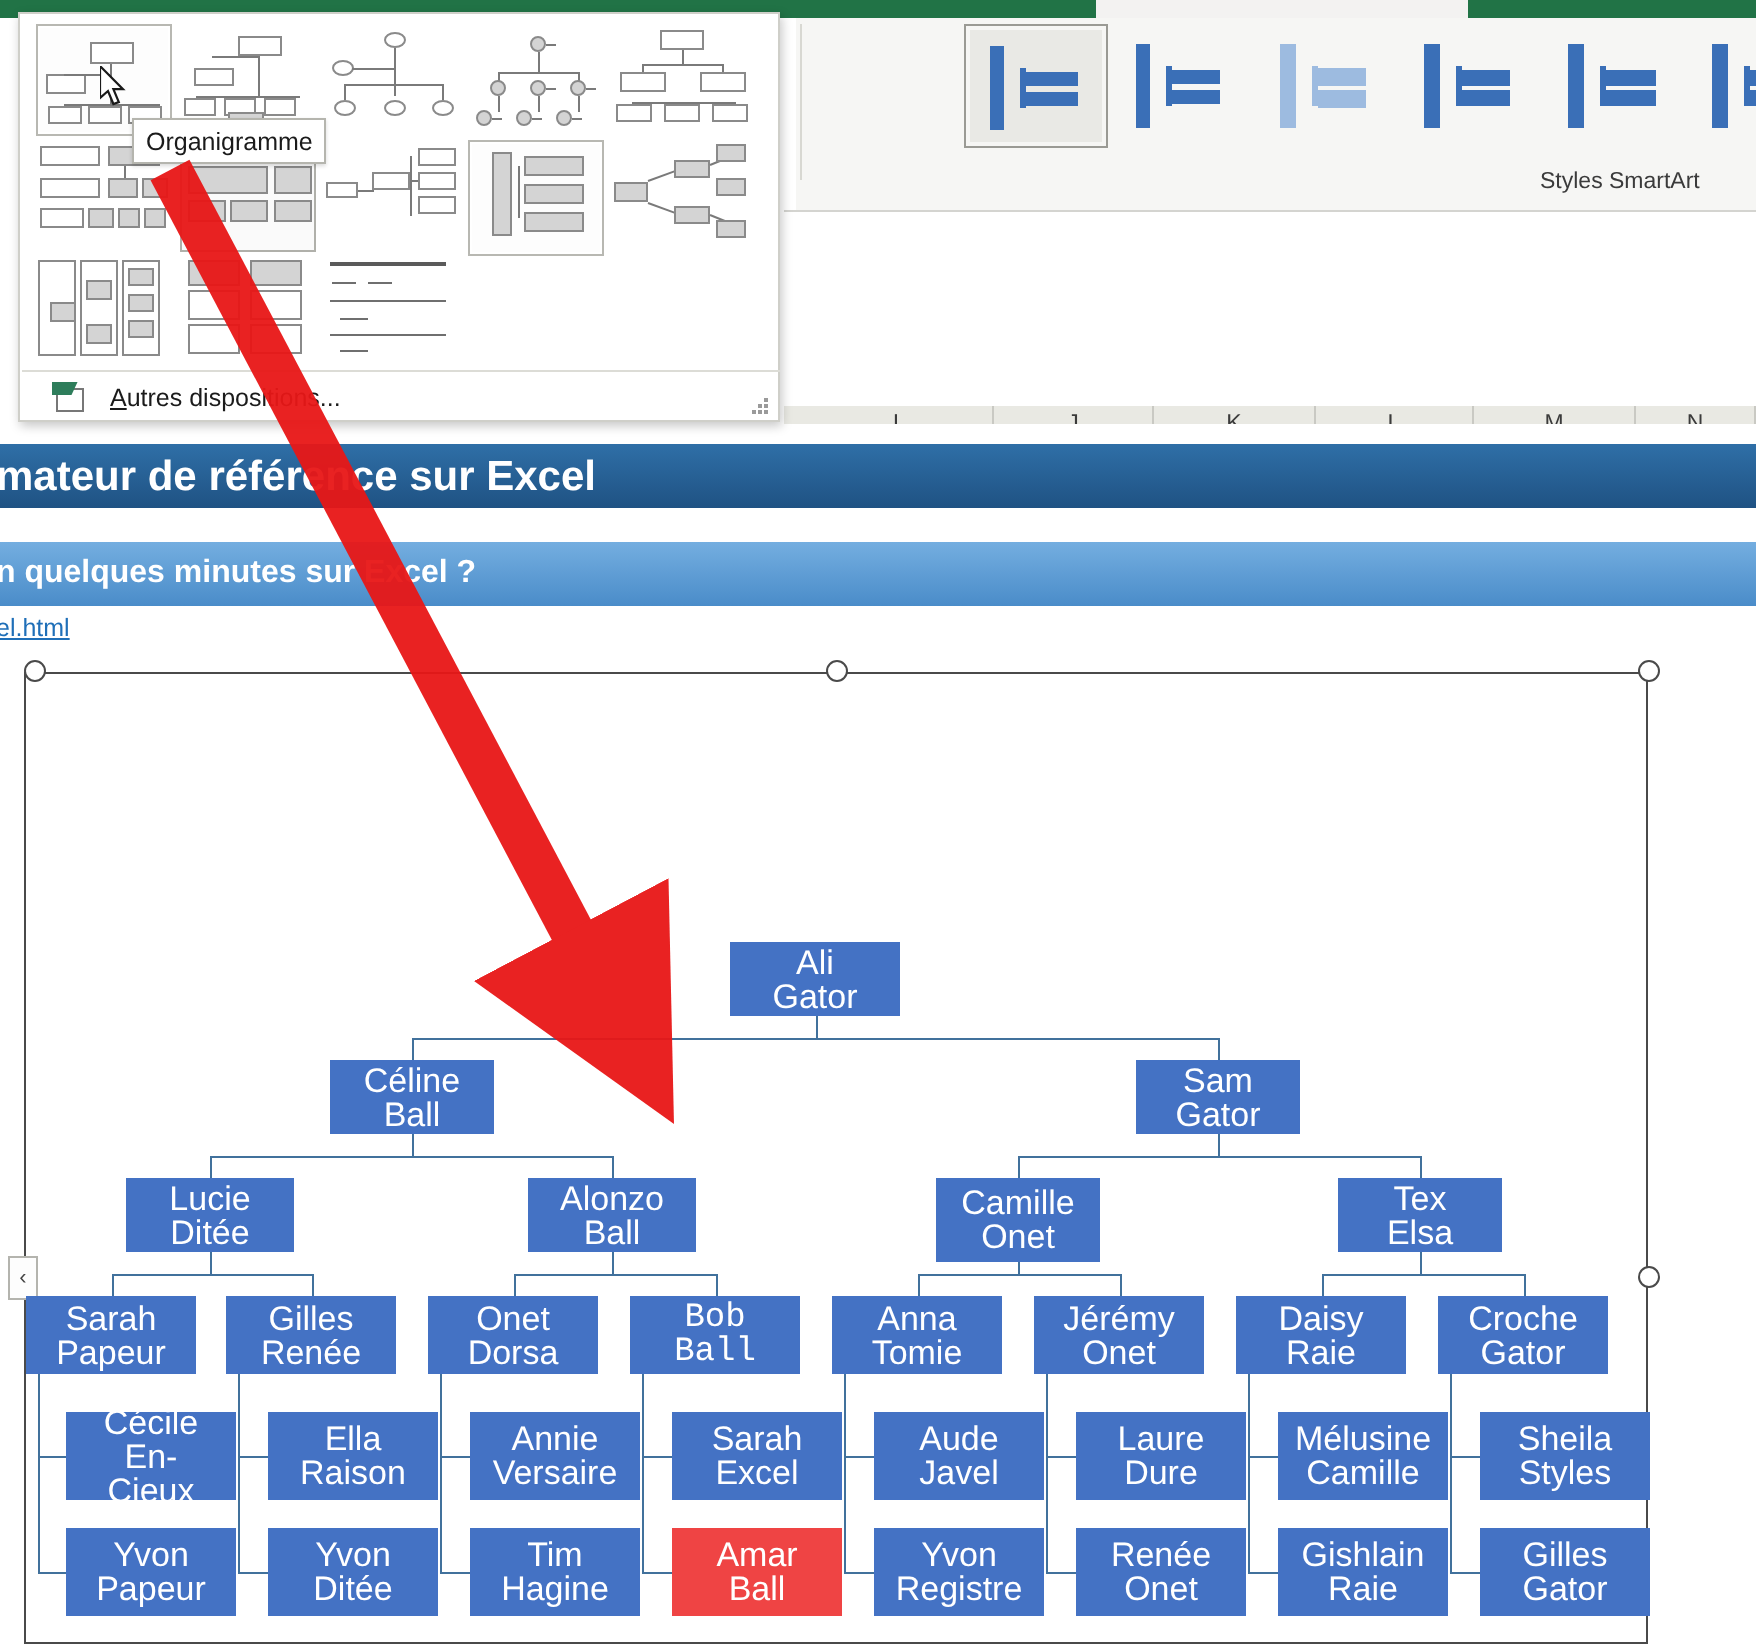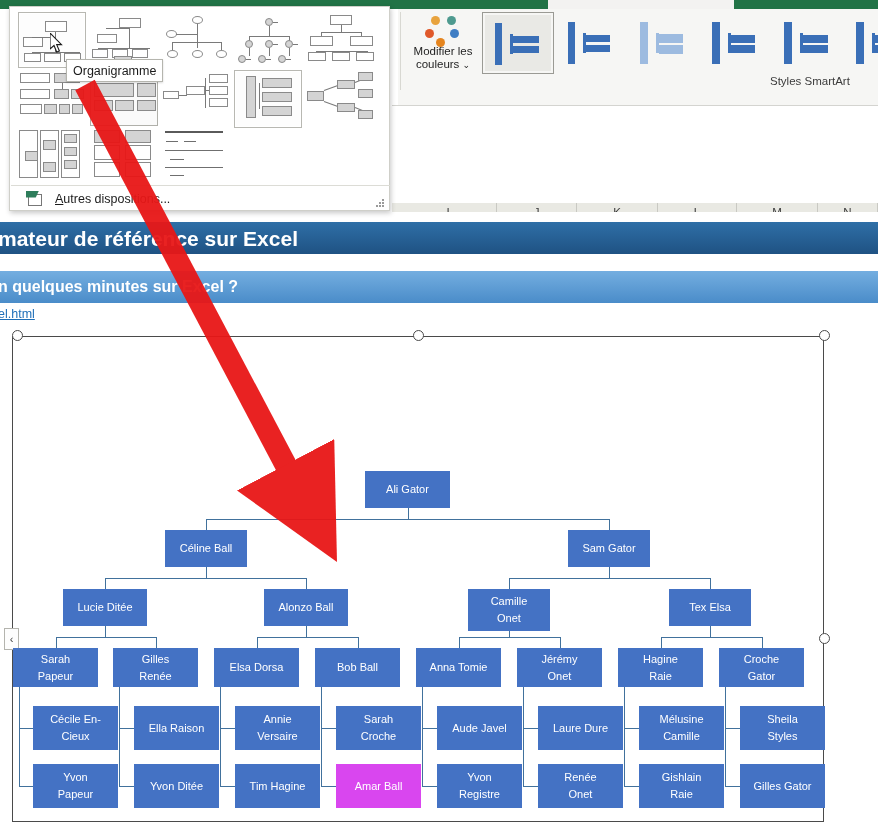--- a/index.html
+++ b/index.html
@@ -32,21 +32,21 @@
   .dots i:nth-child(3){ background:#e0592a; left:6px; top:14px; }
   .dots i:nth-child(4){ background:#3f7ec4; left:31px; top:14px; }
   .dots i:nth-child(5){ background:#e5851f; left:17px; top:23px; }
   .colors-label { font-size:11.5px; color:#242424; line-height:13px; text-align:center; width:80px; }
   .colors-label .car { font-size:9px; }
 
   .gallery { position:absolute; left:482px; top:12px; height:62px; display:flex; }
   .gal-item { width:72px; height:62px; position:relative; background:#f6f6f4; }
   .gal-item.selected { border:1.5px solid #9a9a94; background:#e9e9e5; box-shadow: inset 0 0 0 2px #f6f6f4; }
   .sa-bar { position:absolute; background:#3a6fb7; }
-  .styles-label { position:absolute; left:770px; top:75px; font-size:11.5px; color:#3b3b3b; }
+  .styles-label { position:absolute; left:770px; top:85px; font-size:11.5px; color:#3b3b3b; }
 
   
   .dropdown {
     position:absolute; left:9px; top:6px; width:381px; height:205px;
     background:#ffffff; border:1px solid #cfcfc9;
     box-shadow: 1px 2px 5px rgba(0,0,0,0.22);
   }
   .dd-grid { position:absolute; left:8px; top:5px; width:364px; height:172px; }
   .dd-cell { position:absolute; width:68px; height:56px; }
   .dd-cell.sel { border:1.5px solid #b8b8b2; background:#fdfdfd; box-shadow: inset 0 0 0 1px #ffffff; }
@@ -96,52 +96,38 @@
 
   
   .sa-frame { position:absolute; left:12px; top:336px; width:812px; height:486px; border:1px solid #4a4a4a; }
   .handle { position:absolute; width:11px; height:11px; border-radius:50%; background:#ffffff; border:1.6px solid #4a4a4a; }
   .collapse-btn { position:absolute; left:4px; top:628px; width:15px; height:22px; background:#fdfdfd; border:1px solid #b4b4ae; display:flex; align-items:center; justify-content:center; font-size:11px; color:#444; }
 
   
   .node {
     position:absolute; background:#4472C4; color:#ffffff;
     display:flex; align-items:center; justify-content:center; text-align:center;
-    font-size:11px; line-height:17px; padding:2px 13px;
+    font-size:17px; line-height:17px; padding:2px 13px;
   }
   .edge { position:absolute; background:#41719C; }
 
   
   .arrow-svg { position:absolute; left:0; top:0; width:878px; height:822px; pointer-events:none; }
 </style>
 </head>
 <body>
 
 <div id="root">
 
   <div class="ribbon-strip"></div>
   <div class="ribbon-tab-gap" style="left:548px;width:186px;"></div>
 
   <div class="ribbon-body"></div>
   <div class="ribbon-sep"></div>
 
-  <div class="colors-btn">
-    <div class="dots">
-      <i></i>
-        <i></i>
-        <i></i>
-        <i></i>
-        <i></i>
-    </div>
-    <div class="colors-label">Modifier les</div>
-    <div class="colors-label">
-      <span>couleurs</span>
-      <span class="car">⌄</span>
-    </div>
-  </div>
 
   <div class="gallery">
     <div class="gal-item selected">
       <div class="sa-bar" style="left:12px;top:10px;width:7px;height:42px;"></div>
       <div class="sa-bar" style="left:27px;top:21px;width:3px;height:20px;background:#3a6fb7;"></div>
       <div class="sa-bar" style="left:30px;top:23px;width:26px;height:7px;"></div>
       <div class="sa-bar" style="left:30px;top:33px;width:26px;height:7px;"></div>
     </div>
     <div class="gal-item">
       <div class="sa-bar" style="left:14px;top:10px;width:7px;height:42px;"></div>
@@ -256,38 +242,38 @@
       <div class="edge" style="left: 725px; top: 786px; width: 15px; height: 1px; background: rgb(65, 113, 156);"></div>
       <div class="node" style="left: 365px; top: 471px; width: 85px; height: 37px; background: rgb(68, 114, 196); color: rgb(255, 255, 255);">Ali Gator</div>
       <div class="node" style="left: 165px; top: 530px; width: 82px; height: 37px; background: rgb(68, 114, 196); color: rgb(255, 255, 255);">Céline Ball</div>
       <div class="node" style="left: 568px; top: 530px; width: 82px; height: 37px; background: rgb(68, 114, 196); color: rgb(255, 255, 255);">Sam Gator</div>
       <div class="node" style="left: 63px; top: 589px; width: 84px; height: 37px; background: rgb(68, 114, 196); color: rgb(255, 255, 255);">Lucie Ditée</div>
       <div class="node" style="left: 264px; top: 589px; width: 84px; height: 37px; background: rgb(68, 114, 196); color: rgb(255, 255, 255);">Alonzo Ball</div>
       <div class="node" style="left: 468px; top: 589px; width: 82px; height: 42px; background: rgb(68, 114, 196); color: rgb(255, 255, 255);">Camille Onet</div>
       <div class="node" style="left: 669px; top: 589px; width: 82px; height: 37px; background: rgb(68, 114, 196); color: rgb(255, 255, 255);">Tex Elsa</div>
       <div class="node" style="left: 13px; top: 648px; width: 85px; height: 39px; background: rgb(68, 114, 196); color: rgb(255, 255, 255);">Sarah Papeur</div>
       <div class="node" style="left: 113px; top: 648px; width: 85px; height: 39px; background: rgb(68, 114, 196); color: rgb(255, 255, 255);">Gilles Renée</div>
-      <div class="node" style="left: 214px; top: 648px; width: 85px; height: 39px; background: rgb(68, 114, 196); color: rgb(255, 255, 255);">Elsa Dorsa</div>
-      <div class="node" style="left: 315px; top: 648px; width: 85px; height: 39px; background: rgb(68, 114, 196); color: rgb(255, 255, 255);">Bob Ball</div>
+      <div class="node" style="left: 214px; top: 648px; width: 85px; height: 39px; background: rgb(68, 114, 196); color: rgb(255, 255, 255);">Onet Dorsa</div>
+      <div class="node" style="left: 315px; top: 648px; width: 85px; height: 39px; background: rgb(68, 114, 196); color: rgb(255, 255, 255); font-family: Liberation Mono, monospace;">Bob Ball</div>
       <div class="node" style="left: 416px; top: 648px; width: 85px; height: 39px; background: rgb(68, 114, 196); color: rgb(255, 255, 255);">Anna Tomie</div>
       <div class="node" style="left: 517px; top: 648px; width: 85px; height: 39px; background: rgb(68, 114, 196); color: rgb(255, 255, 255);">Jérémy Onet</div>
-      <div class="node" style="left: 618px; top: 648px; width: 85px; height: 39px; background: rgb(68, 114, 196); color: rgb(255, 255, 255);">Hagine Raie</div>
+      <div class="node" style="left: 618px; top: 648px; width: 85px; height: 39px; background: rgb(68, 114, 196); color: rgb(255, 255, 255);">Daisy Raie</div>
       <div class="node" style="left: 719px; top: 648px; width: 85px; height: 39px; background: rgb(68, 114, 196); color: rgb(255, 255, 255);">Croche Gator</div>
       <div class="node" style="left: 33px; top: 706px; width: 85px; height: 44px; background: rgb(68, 114, 196); color: rgb(255, 255, 255);">Cécile En-Cieux</div>
       <div class="node" style="left: 134px; top: 706px; width: 85px; height: 44px; background: rgb(68, 114, 196); color: rgb(255, 255, 255);">Ella Raison</div>
       <div class="node" style="left: 235px; top: 706px; width: 85px; height: 44px; background: rgb(68, 114, 196); color: rgb(255, 255, 255);">Annie Versaire</div>
-      <div class="node" style="left: 336px; top: 706px; width: 85px; height: 44px; background: rgb(68, 114, 196); color: rgb(255, 255, 255);">Sarah Croche</div>
+      <div class="node" style="left: 336px; top: 706px; width: 85px; height: 44px; background: rgb(68, 114, 196); color: rgb(255, 255, 255);">Sarah Excel</div>
       <div class="node" style="left: 437px; top: 706px; width: 85px; height: 44px; background: rgb(68, 114, 196); color: rgb(255, 255, 255);">Aude Javel</div>
       <div class="node" style="left: 538px; top: 706px; width: 85px; height: 44px; background: rgb(68, 114, 196); color: rgb(255, 255, 255);">Laure Dure</div>
       <div class="node" style="left: 639px; top: 706px; width: 85px; height: 44px; background: rgb(68, 114, 196); color: rgb(255, 255, 255);">Mélusine Camille</div>
       <div class="node" style="left: 740px; top: 706px; width: 85px; height: 44px; background: rgb(68, 114, 196); color: rgb(255, 255, 255);">Sheila Styles</div>
       <div class="node" style="left: 33px; top: 764px; width: 85px; height: 44px; background: rgb(68, 114, 196); color: rgb(255, 255, 255);">Yvon Papeur</div>
       <div class="node" style="left: 134px; top: 764px; width: 85px; height: 44px; background: rgb(68, 114, 196); color: rgb(255, 255, 255);">Yvon Ditée</div>
       <div class="node" style="left: 235px; top: 764px; width: 85px; height: 44px; background: rgb(68, 114, 196); color: rgb(255, 255, 255);">Tim Hagine</div>
-      <div class="node" style="left: 336px; top: 764px; width: 85px; height: 44px; background: #d946ef; color: rgb(255, 255, 255); text-align: center;">Amar Ball</div>
+      <div class="node" style="left: 336px; top: 764px; width: 85px; height: 44px; background: #ef4444; color: rgb(255, 255, 255); text-align: center;">Amar Ball</div>
       <div class="node" style="left: 437px; top: 764px; width: 85px; height: 44px; background: rgb(68, 114, 196); color: rgb(255, 255, 255);">Yvon Registre</div>
       <div class="node" style="left: 538px; top: 764px; width: 85px; height: 44px; background: rgb(68, 114, 196); color: rgb(255, 255, 255);">Renée Onet</div>
       <div class="node" style="left: 639px; top: 764px; width: 85px; height: 44px; background: rgb(68, 114, 196); color: rgb(255, 255, 255);">Gishlain Raie</div>
       <div class="node" style="left: 740px; top: 764px; width: 85px; height: 44px; background: rgb(68, 114, 196); color: rgb(255, 255, 255);">Gilles Gator</div>
     </div>
 
   <div class="dropdown">
     <div class="dd-grid">
 
       <div class="dd-cell sel" style="left:0px;top:0px;">

